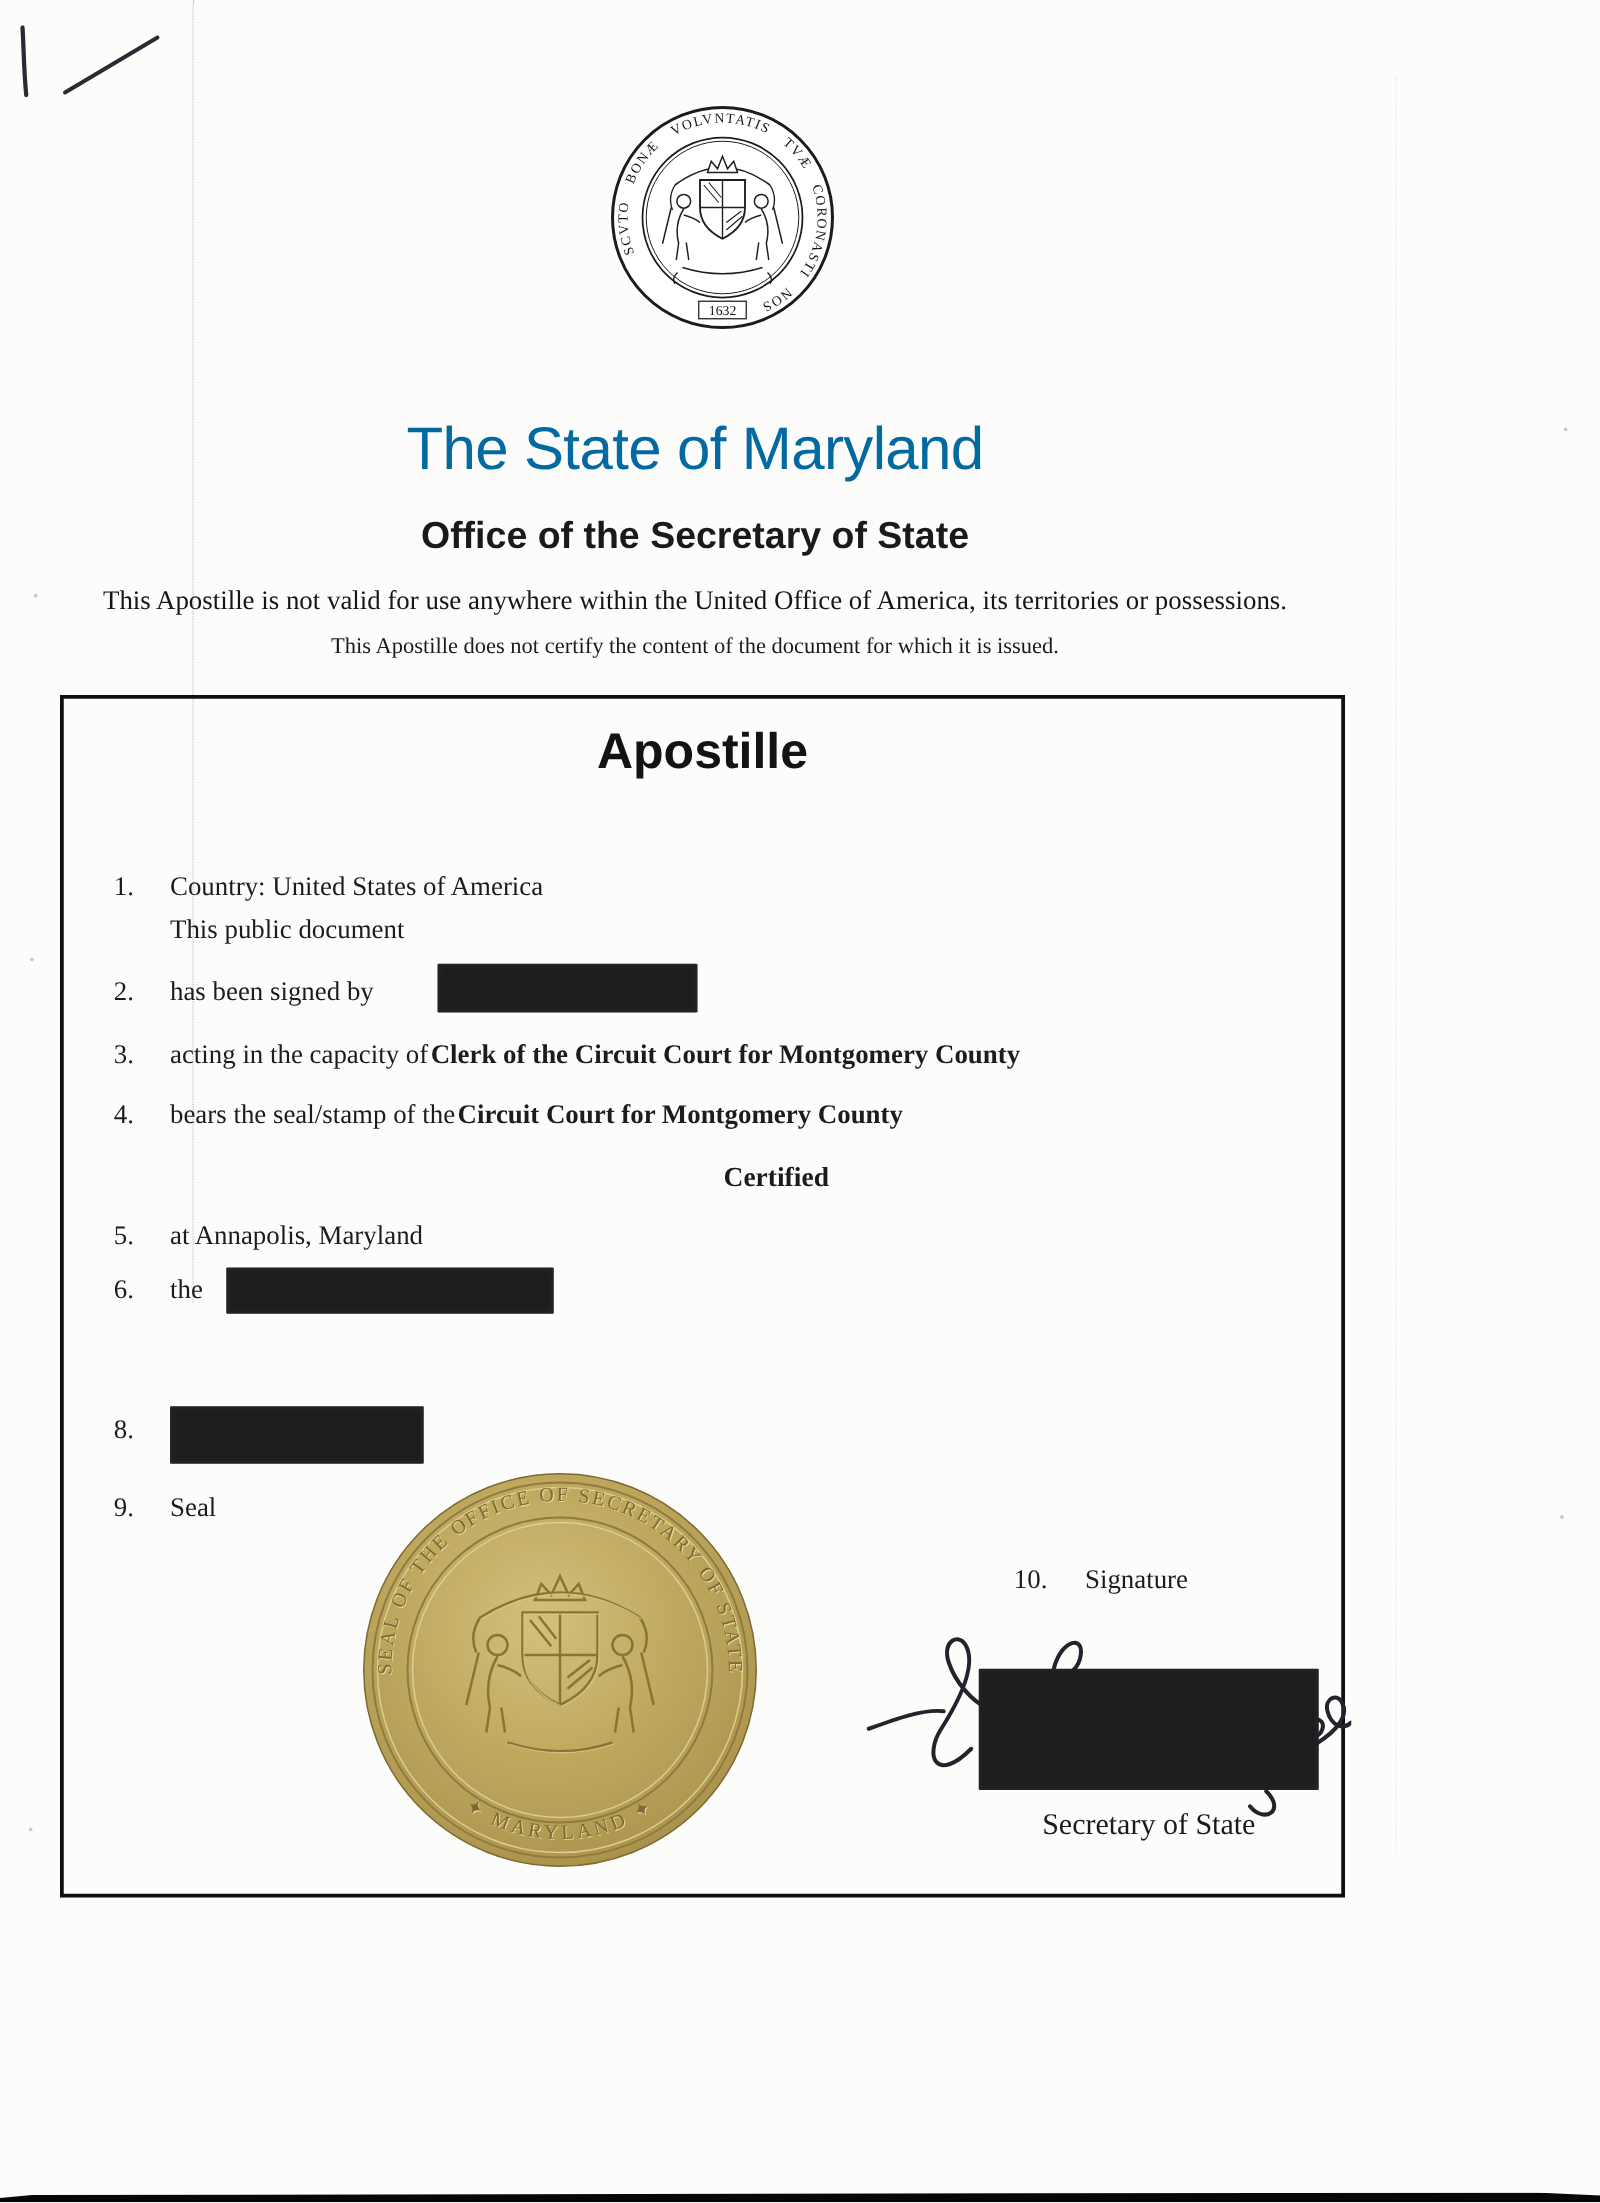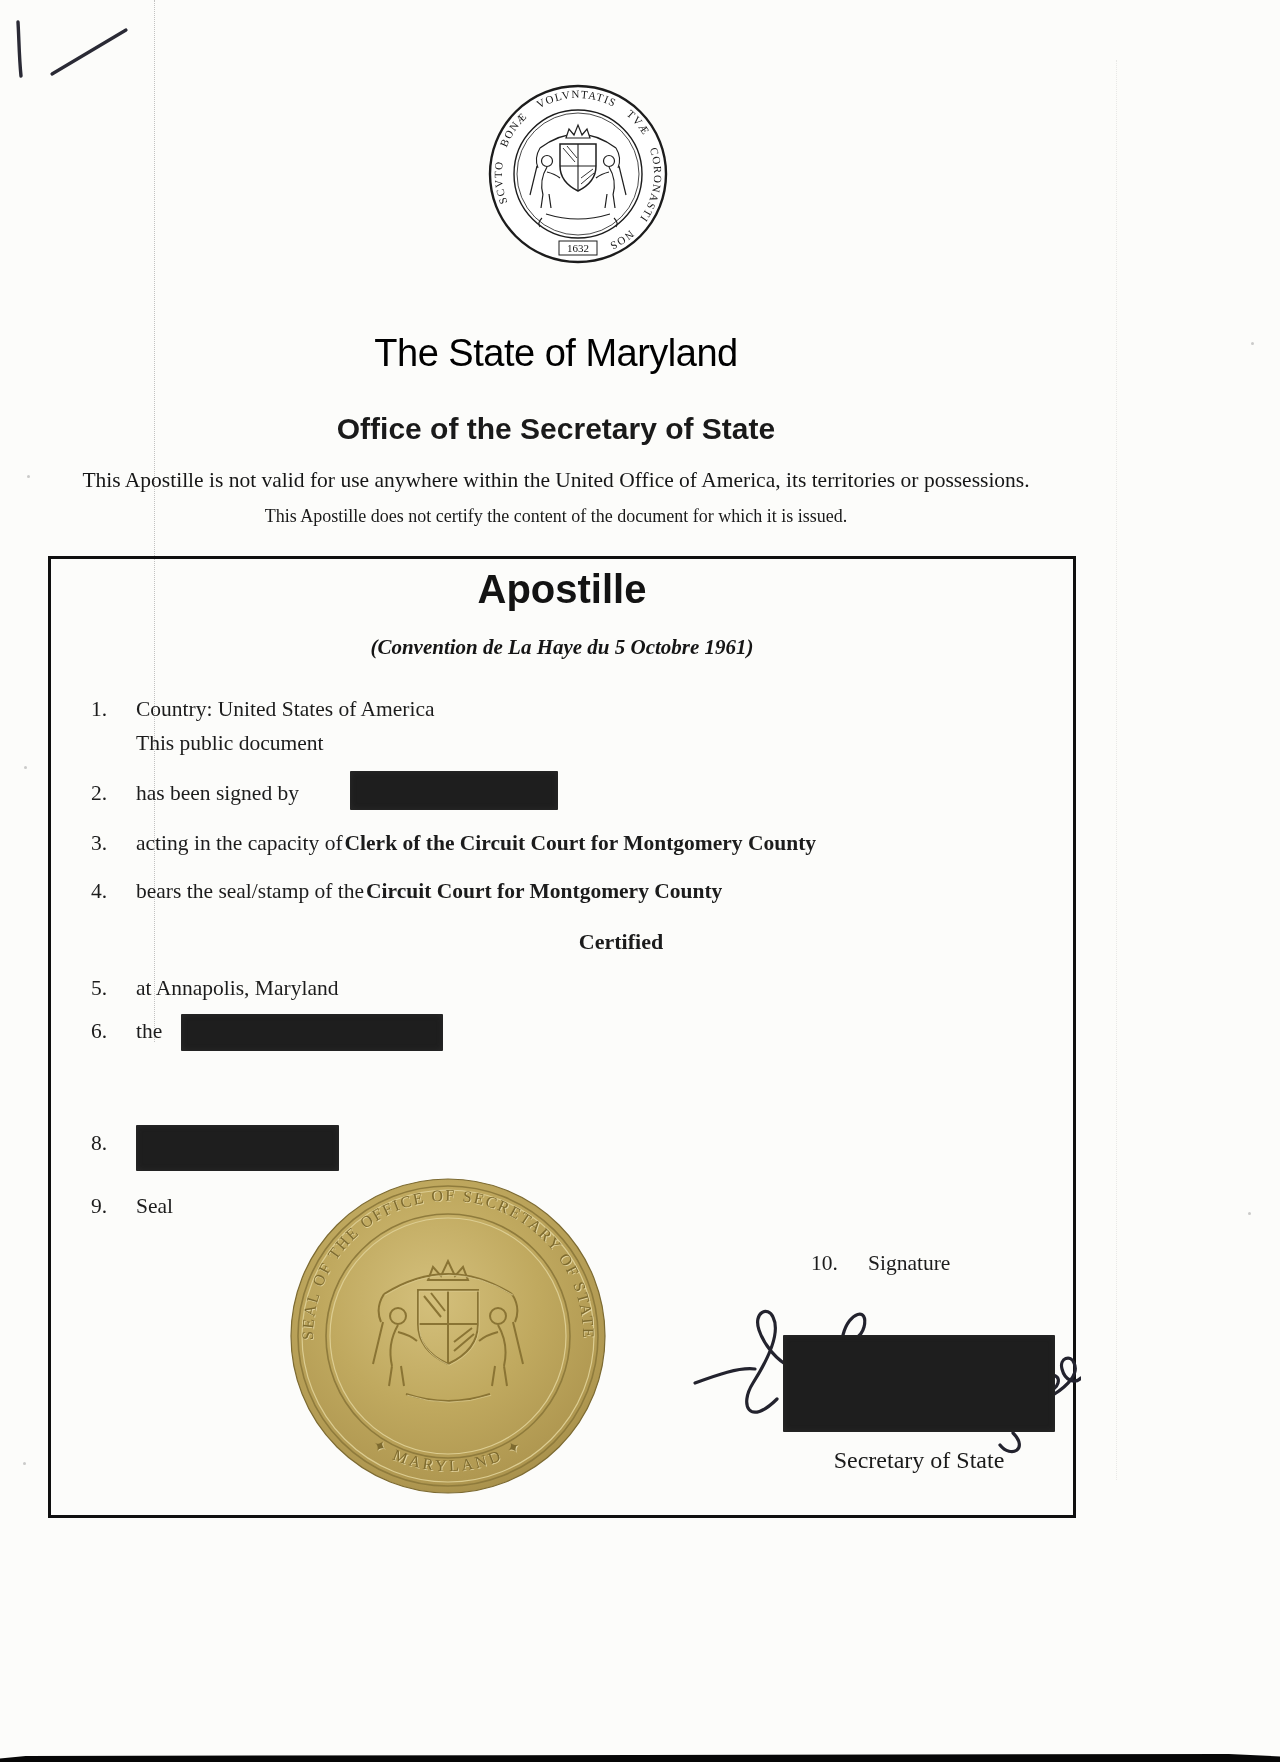--- a/index.html
+++ b/index.html
@@ -3,21 +3,21 @@
 <meta charset="utf-8">
 <style>
   html,body{margin:0;padding:0;background:#e8e8e8;}
   .page{
     position:relative;width:1280px;height:1762px;margin:0 auto;
     background:#fcfcfa;overflow:hidden;
     font-family:"Liberation Serif", serif;color:#1b1b1b;
   }
   .abs{position:absolute;}
   .centerband{left:0;width:1112px;text-align:center;}
-  .title{font-family:"Liberation Sans", sans-serif;font-size:38px;color:#000000;letter-spacing:-0.5px;}
+  .title{font-family:"Liberation Sans", sans-serif;font-size:48px;color:#0369a1;letter-spacing:-0.5px;}
   .subtitle{font-family:"Liberation Sans", sans-serif;font-size:30px;color:#1a1a1a;font-weight:bold;}
   .disc1{left:0;width:1112px;text-align:center;font-size:21.5px;color:#161616;}
   .disc2{left:0;width:1112px;text-align:center;font-size:18px;color:#1a1a1a;}
   .cert-box{left:48px;top:556px;width:1022px;height:956px;border:3px solid #0f0f0f;background:transparent;}
   .heading{left:0;width:100%;text-align:center;font-family:"Liberation Sans", sans-serif;font-weight:bold;font-size:40px;color:#131313;}
   .convention{left:0;width:100%;text-align:center;font-weight:bold;font-style:italic;font-size:21px;color:#151515;}
   .item{font-size:21.5px;white-space:nowrap;color:#1c1c1c;}
   .num{display:inline-block;min-width:45px;}
   .bold-seg{font-weight:bold;margin-left:2px;}
   .certified{font-weight:bold;font-size:22px;text-align:center;}
@@ -80,22 +80,21 @@
     <text x="92" y="170" text-anchor="middle" font-family="Liberation Serif, serif" font-size="11" fill="#161616">1632</text>
   </svg>
 
   <div class="abs centerband title" style="top:332px">The State of Maryland</div>
   <div class="abs centerband subtitle" style="top:412px">Office of the Secretary of State</div>
   <div class="abs disc1" style="top:468px">This Apostille is not valid for use anywhere within the United Office of America, its territories or possessions.</div>
   <div class="abs disc2" style="top:506px">This Apostille does not certify the content of the document for which it is issued.</div>
 
   <div class="abs cert-box">
 
-    <div class="abs heading" style="top:8px">Apostille</div>
-    <div class="abs convention" style="top:76px">(Convention de La Haye du 5 Octobre 1961)</div>
+    <div class="abs heading" style="top:20px">Apostille</div>
 
     <div class="abs item" style="left:40px;top:138px">
       <span class="num">1.</span><span>Country: United States of America</span>
     </div>
     <div class="abs item" style="left:85px;top:172px">
       <span>This public document</span>
     </div>
 
     <div class="abs item" style="left:40px;top:222px">
       <span class="num">2.</span><span>has been signed by</span>

